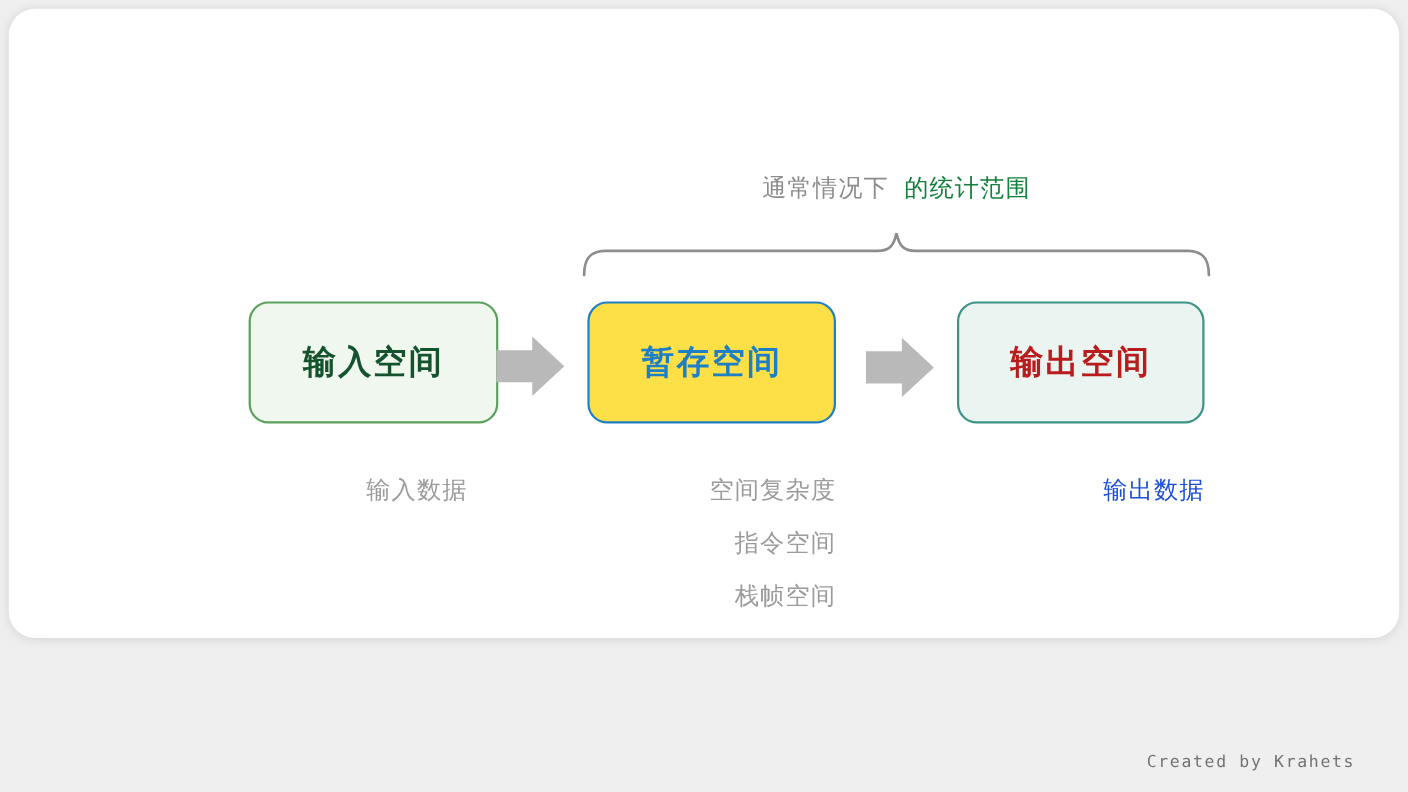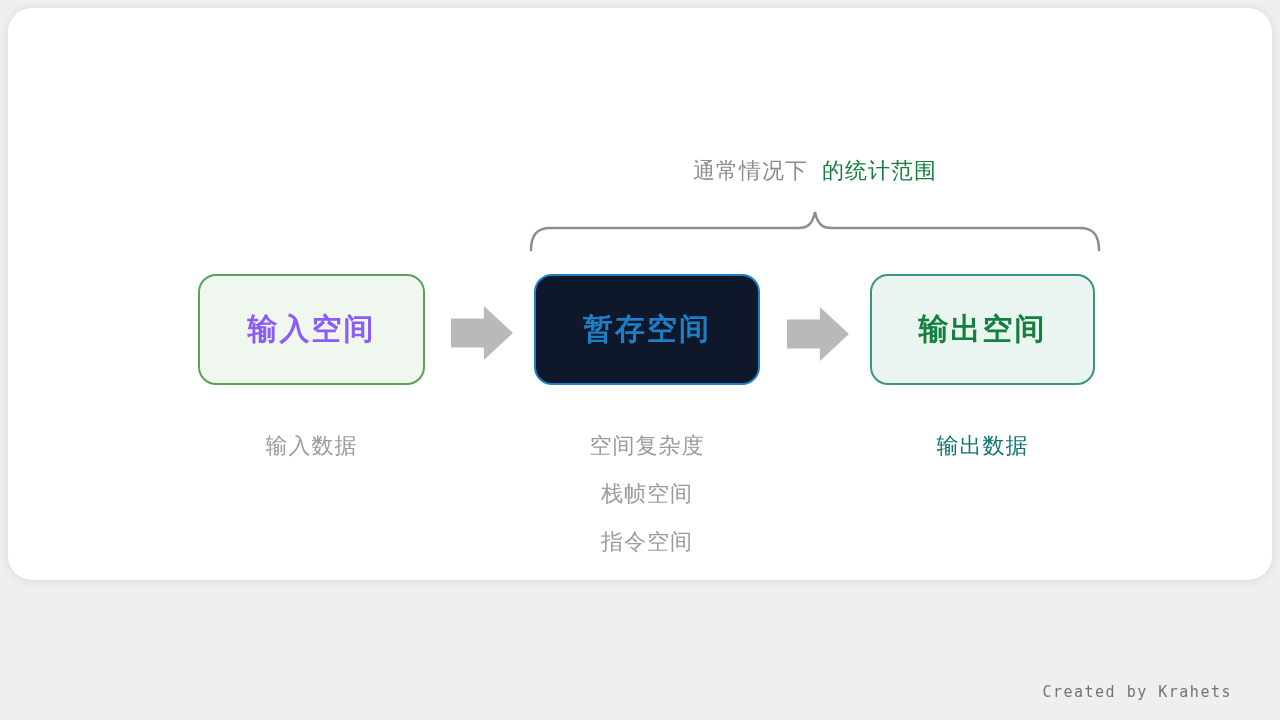--- a/index.html
+++ b/index.html
@@ -70,21 +70,21 @@
     position: absolute;
     width: 62px;
     height: 54px;
     clip-path: polygon(0 23%, 53% 23%, 53% 0, 100% 50%, 53% 100%, 53% 77%, 0 77%);
   }
   .arrow-1 { left: 443px; top: 298px; }
   .arrow-2 { left: 779px; top: 299px; }
   .note-col {
     position: absolute;
     top: 414px;
-    text-align: center;
+    text-align: right;
     font-size: 22px;
     line-height: 48px;
     letter-spacing: 1px;
   }
   .note-col-1 { left: 190px; width: 227px; }
   .note-col-2 { left: 526px; width: 226px; }
   .note-col-3 { left: 862px; width: 225px; }
   .credit {
     position: absolute;
     right: 40px; top: 675px;
@@ -101,45 +101,45 @@
 
     <div class="title-row">
       <span class="title-normal" style="color: rgb(140, 140, 140);">通常情况下</span>
       <span class="title-normal" style="color: #15803d;">的统计范围</span>
     </div>
 
     <svg class="brace" viewBox="0 0 572 46" fill="none">
       <path d="M2,43 C2,28 8,21 21,21 L269,21 C279,21 283.5,17 286,5 C288.5,17 293,21 303,21 L551,21 C564,21 570,28 570,43" stroke="#8D8D8D" stroke-width="2.5" stroke-linecap="round" fill="none"></path>
     </svg>
 
-    <div class="box box-input" style="background: rgb(240, 247, 238); border-color: rgb(91, 161, 91); color: #8b5cf6;">
+    <div class="box box-input" style="background: rgb(240, 247, 238); border-color: rgb(91, 161, 91); color: #14532d; margin-left: 28px;">
       <span>输入空间</span>
     </div>
 
-    <div class="box box-temp" style="background: #0f172a; border-color: rgb(30, 127, 198); color: rgb(30, 127, 198);">
+    <div class="box box-temp" style="background: #fde047; border-color: rgb(30, 127, 198); color: rgb(30, 127, 198);">
       <span>暂存空间</span>
     </div>
 
-    <div class="box box-output" style="background: rgb(234, 245, 241); border-color: rgb(59, 146, 134); color: #15803d;">
+    <div class="box box-output" style="background: rgb(234, 245, 241); border-color: rgb(59, 146, 134); color: #b91c1c;">
       <span>输出空间</span>
     </div>
 
     <div class="arrow arrow-1" style="background: rgb(185, 185, 185);"></div>
     <div class="arrow arrow-2" style="background: rgb(185, 185, 185);"></div>
 
     <div class="note-col note-col-1" style="color: rgb(155, 155, 155);">
       <div>输入数据</div>
     </div>
 
     <div class="note-col note-col-2" style="color: rgb(155, 155, 155);">
       <div>空间复杂度</div>
+      <div>指令空间</div>
       <div>栈帧空间</div>
-      <div>指令空间</div>
     </div>
 
-    <div class="note-col note-col-3" style="color: #0f766e;">
+    <div class="note-col note-col-3" style="color: #1d4ed8;">
       <div>输出数据</div>
     </div>
 
     <div class="credit" style="color: #737373;">Created by Krahets</div>
 
   </div>
 </div>
 
 </body></html>

